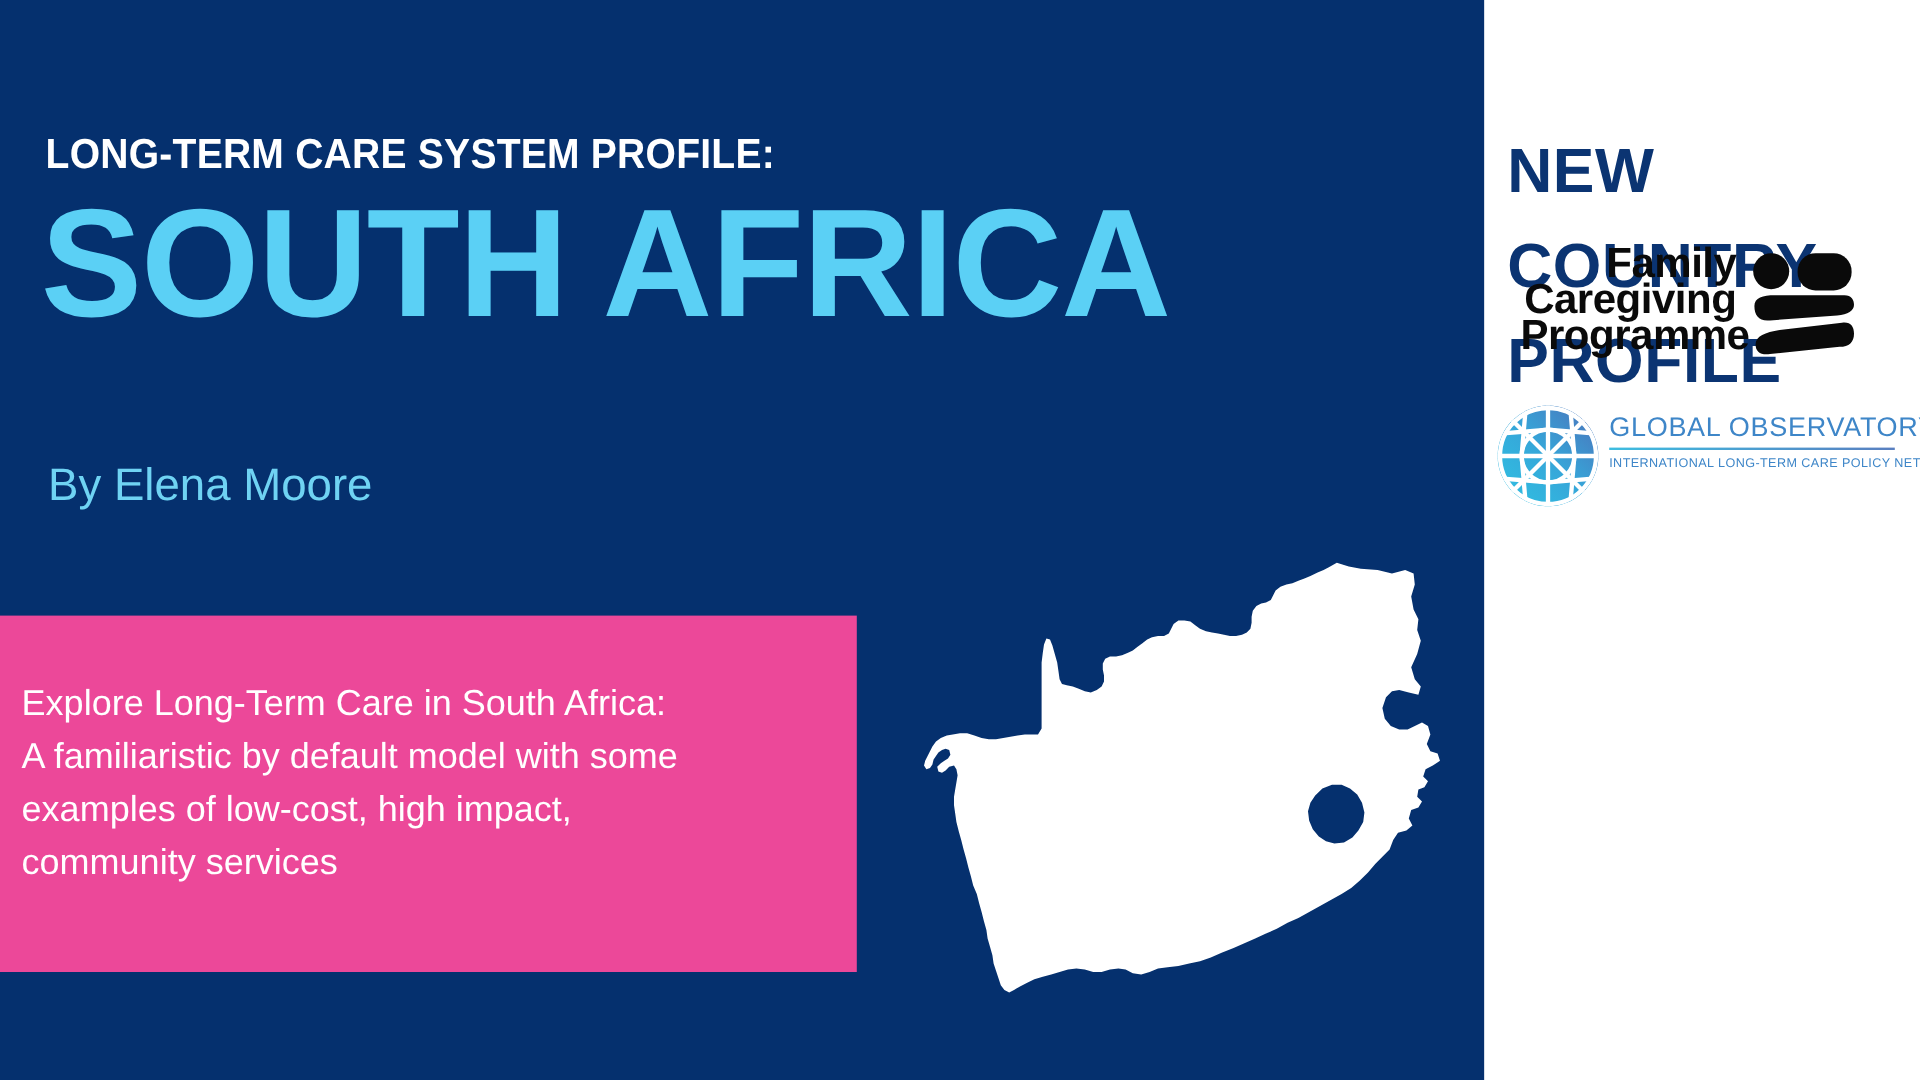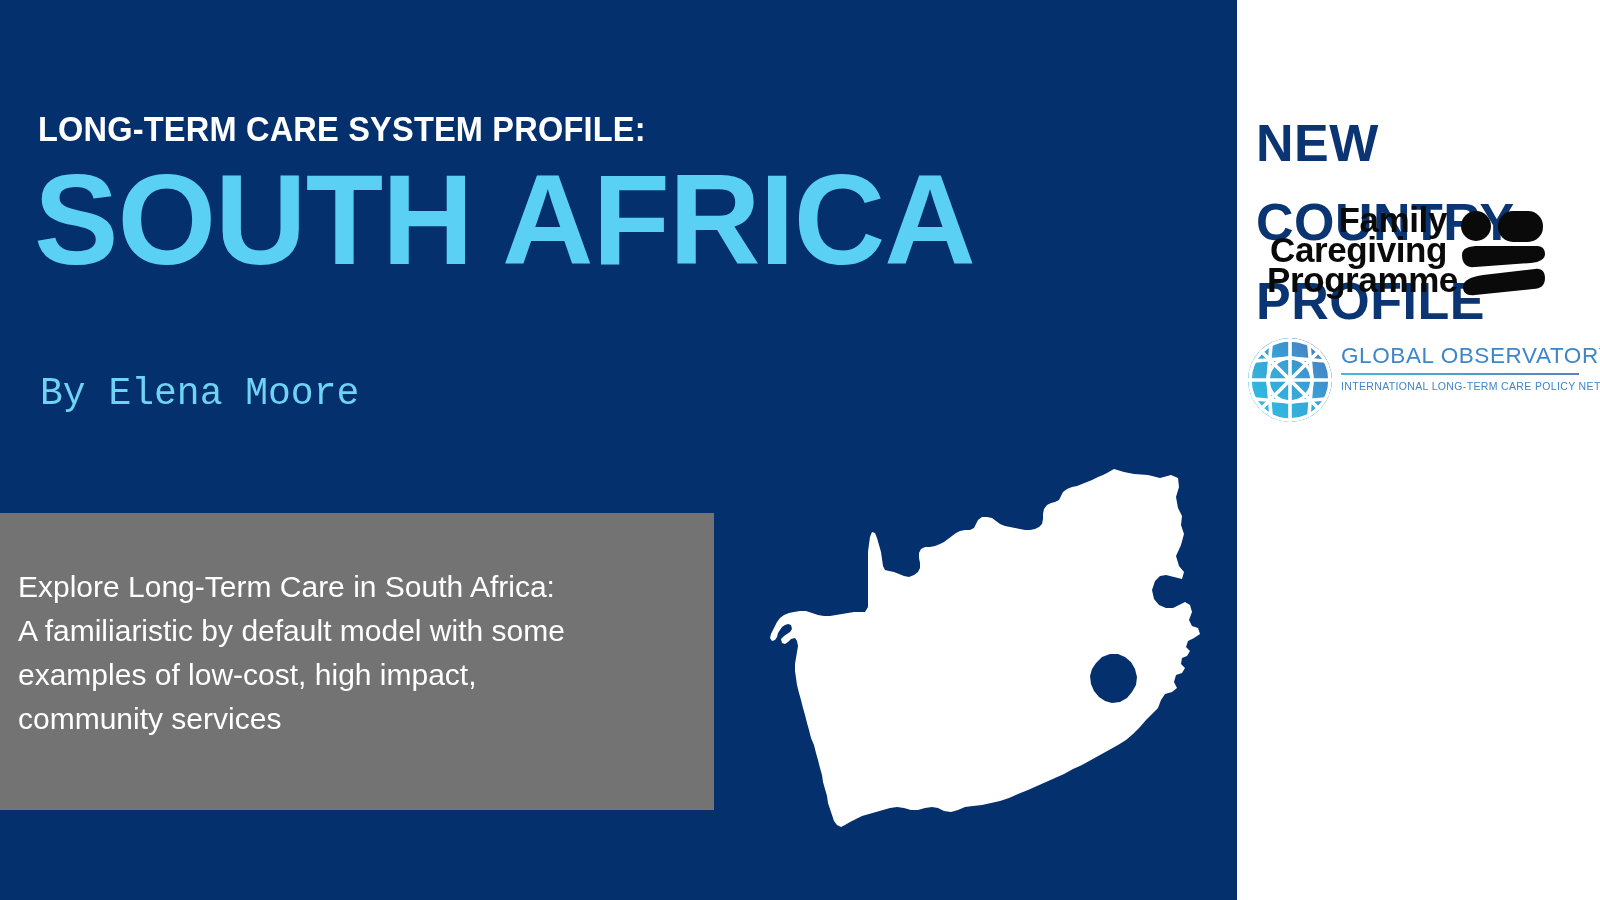--- a/index.html
+++ b/index.html
@@ -55,36 +55,36 @@
     line-height: 1.0;
     letter-spacing: -1px;
     color: #5BD0F5;
     white-space: nowrap;
     transform: scaleX(0.99);
     transform-origin: left top;
   }
   .byline {
     position: absolute;
     left: 40px;
-    top: 372px;
-    font-family: Liberation Mono, monospace;
+    top: 384px;
+    font-family: Liberation Sans, sans-serif;
     font-weight: normal;
     font-size: 38px;
     color: #6FD3F3;
     white-space: nowrap;
   }
 
   
   .teal-box {
     position: absolute;
     left: 0;
     top: 513px;
     width: 714px;
     height: 297px;
-    background: #737373;
+    background: #ec4899;
   }
   .teal-box-text {
     position: absolute;
     left: 18px;
     top: 52px;
     width: 670px;
     font-family: "Liberation Sans", sans-serif;
     font-weight: normal;
     font-size: 30px;
     line-height: 44px;

